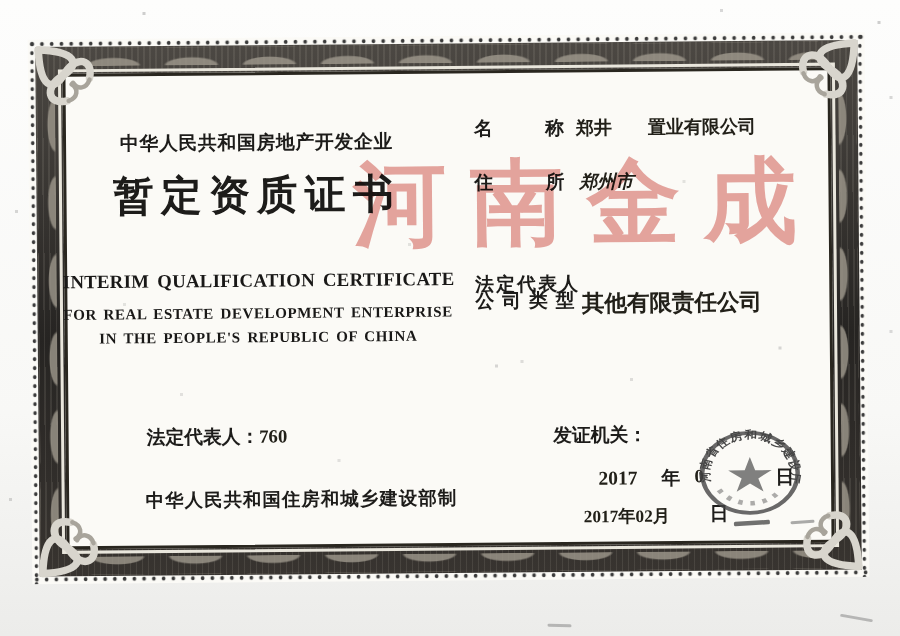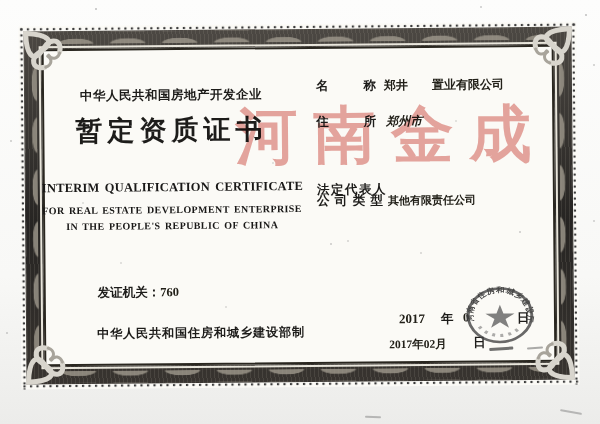--- a/index.html
+++ b/index.html
@@ -140,21 +140,21 @@
 
     <div class="content">
 
       <div class="abs cn center hdr">中华人民共和国房地产开发企业</div>
       <div class="abs cn center big">暂定资质证书</div>
       <div class="abs en center en1">INTERIM QUALIFICATION CERTIFICATE</div>
       <div class="abs en center en2">FOR REAL ESTATE DEVELOPMENT ENTERPRISE</div>
       <div class="abs en center en3">IN THE PEOPLE'S REPUBLIC OF CHINA</div>
 
       <div class="abs" style="left:77px;top:257px;">
-        <span class="lab">发证机关：</span><span class="val serifnum" style="font-size:12.5px;">760</span>
+        <span class="lab">法定代表人：</span><span class="val serifnum" style="font-size:12.5px;">760</span>
       </div>
       <div class="abs lab" style="left:76px;top:300px;font-size:12.2px;letter-spacing:.8px;">中华人民共和国住房和城乡建设部制</div>
 
       <div class="frow" style="top:54px;">
         <div class="flabel w2">
           <span class="lab">名</span>
           <span class="lab">称</span>
         </div>
         <span class="val" style="margin-left:8px;">郑井　　置业有限公司</span>
       </div>
@@ -172,23 +172,24 @@
         <span class="val" style="margin-left:10px;"></span>
       </div>
 
       <div class="frow" style="top:169px;">
         <div class="flabel w4">
           <span class="lab">公</span>
           <span class="lab">司</span>
           <span class="lab">类</span>
           <span class="lab">型</span>
         </div>
-        <span class="val" style="margin-left:5px;font-size:11px;padding-top:1px;">其他有限责任公司</span>
-      </div>
-
+        <span class="val" style="margin-left:5px;font-size:15px;padding-top:1px;">其他有限责任公司</span>
+      </div>
+
+      <div class="abs lab" style="left:348px;top:259px;">发证机关：</div>
 
       <span class="abs val serifnum" style="left:378px;top:288px;font-size:13px;">2017</span>
       <span class="abs lab" style="left:420px;top:288px;">年</span>
       <span class="abs val serifnum" style="left:442px;top:288px;font-size:12.5px;">0</span>
       <span class="abs lab" style="left:496px;top:288px;z-index:5;">日</span>
 
       <span class="abs val serifnum" style="left:368px;top:314px;font-size:11.5px;">2017年02月</span>
       <span class="abs lab" style="left:452px;top:312px;">日</span>
 
       <svg class="seal" viewBox="0 0 100 100" preserveAspectRatio="none">

